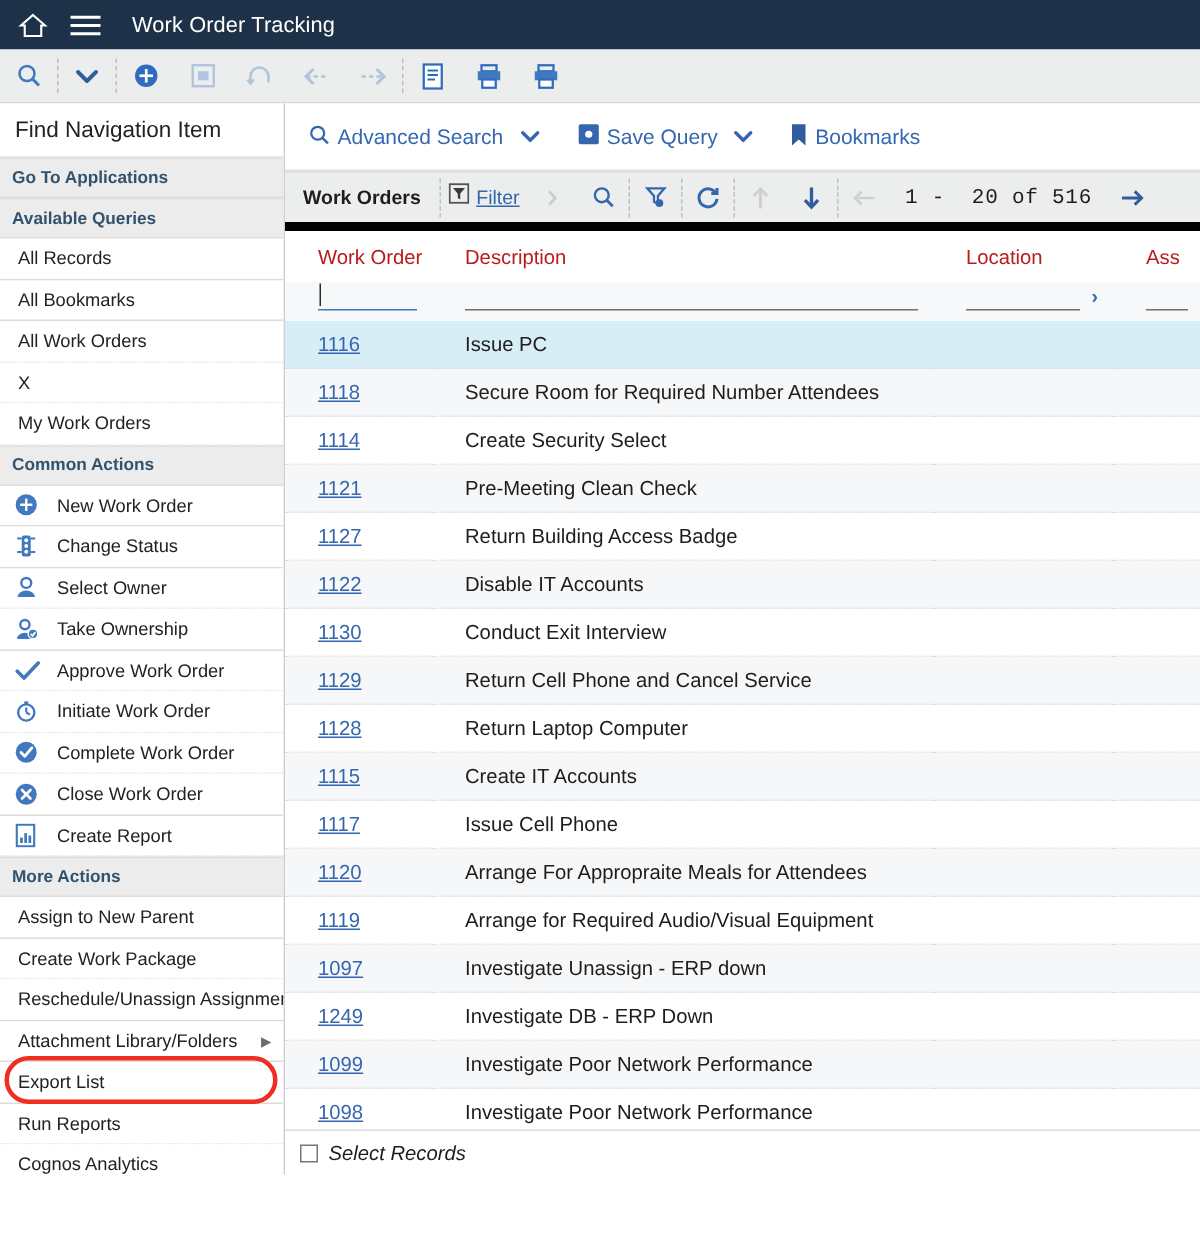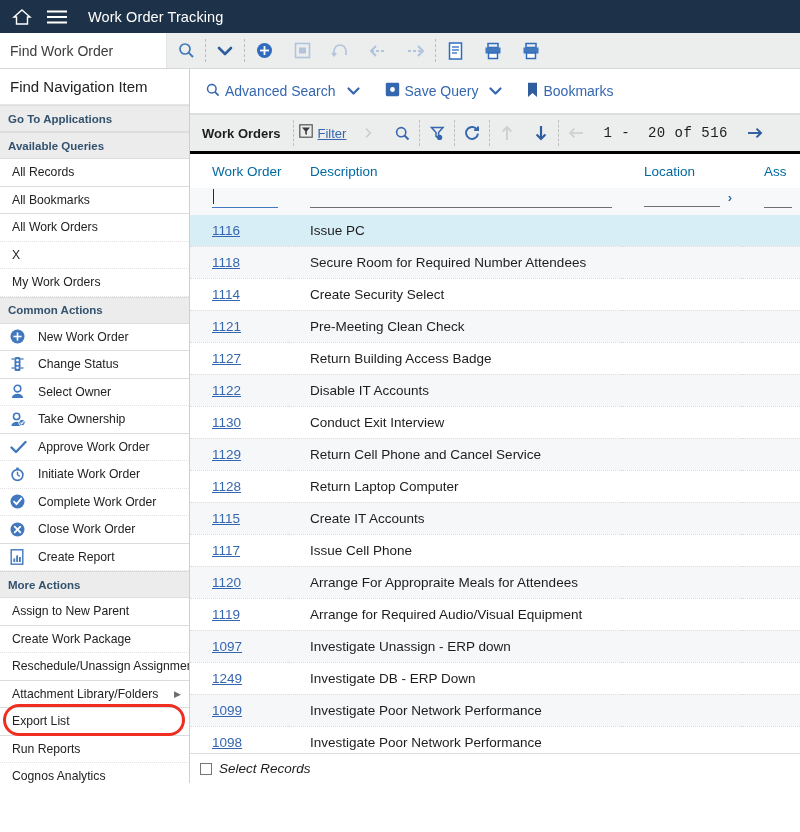--- a/index.html
+++ b/index.html
@@ -86,21 +86,21 @@
   }
   .qlink {
     display: flex; align-items: center; gap: 5px; color: #3567b0;
     font-size: 14px; cursor: pointer; padding: 0 6px;
   }
   .qcaret { color: #3567b0; font-size: 13px; padding: 0 4px; cursor: pointer; }
   .qspacer { width: 14px; }
 
   .listhdr {
     height: 40px; background: #eceded; display: flex; align-items: center;
-    border-top: 1px solid #dcdcdc; border-bottom: 3px solid #000000;
+    border-top: 1px solid #dcdcdc; border-bottom: 6px solid #000000;
   }
   .listhdr .lh-title {
     font-size: 13px; font-weight: bold; color: #1d1d1d;
     padding: 0 12px 0 12px;
   }
   .lh-sep { width: 1px; height: 26px; border-left: 1px dashed #bfbfbf; }
   .lh-btn {
     min-width: 34px; height: 100%; display: flex; align-items: center;
     justify-content: center; cursor: pointer; gap: 5px; padding: 0 5px;
   }
@@ -108,21 +108,21 @@
     color: #3567b0; font-size: 13px; text-decoration: underline; cursor: pointer;
   }
   .pager {
     font-family: "Liberation Mono", monospace; font-size: 14px;
     color: #1d1d1d; letter-spacing: .5px; padding: 0 10px; white-space: pre;
   }
 
   
   table.wo { width: 100%; border-collapse: collapse; table-layout: fixed; }
   table.wo th {
-    text-align: left; font-weight: normal; font-size: 13.5px; color: #0369a1;
+    text-align: left; font-weight: normal; font-size: 13.5px; color: #b91c1c;
     padding: 10px 0 9px 0; background: #fff;
   }
   .col-wo   { width: 98px; }
   .col-desc { width: 334px; }
   .col-loc  { width: 120px; }
   .col-ass  { width: 60px; }
   th .thpad, td .tdpad { padding-left: 22px; }
 
   tr.filterrow td { background: #f7f8f9; padding: 0 0 7px 0; }
   .fcell { padding: 0 10px 0 22px; position: relative; }
@@ -176,23 +176,20 @@
       <svg width="22" height="16" viewBox="0 0 22 16">
         <rect x="1" y="1.5" width="20" height="2" fill="#ffffff"></rect>
         <rect x="1" y="7" width="20" height="2" fill="#ffffff"></rect>
         <rect x="1" y="12.5" width="20" height="2" fill="#ffffff"></rect>
       </svg>
     </span>
     <span class="topbar-title">Work Order Tracking</span>
   </div>
 
   <div class="searchstrip">
-    <div class="find-input">
-      <span>Find Work Order</span>
-    </div>
     <div class="tb-btn">
       <svg width="17" height="17" viewBox="0 0 17 17">
           <circle cx="7" cy="7" r="5" fill="none" stroke="#4178be" stroke-width="1.7"></circle>
           <line x1="10.6" y1="10.6" x2="15" y2="15" stroke="#4178be" stroke-width="2"></line>
         </svg>
     </div>
     <div class="tb-sep"></div>
     <div class="tb-btn">
       <svg width="18" height="12" viewBox="0 0 18 12">
           <polyline points="3,3 9,9 15,3" fill="none" stroke="#2f5d9e" stroke-width="2.6" stroke-linecap="round" stroke-linejoin="round"></polyline>

